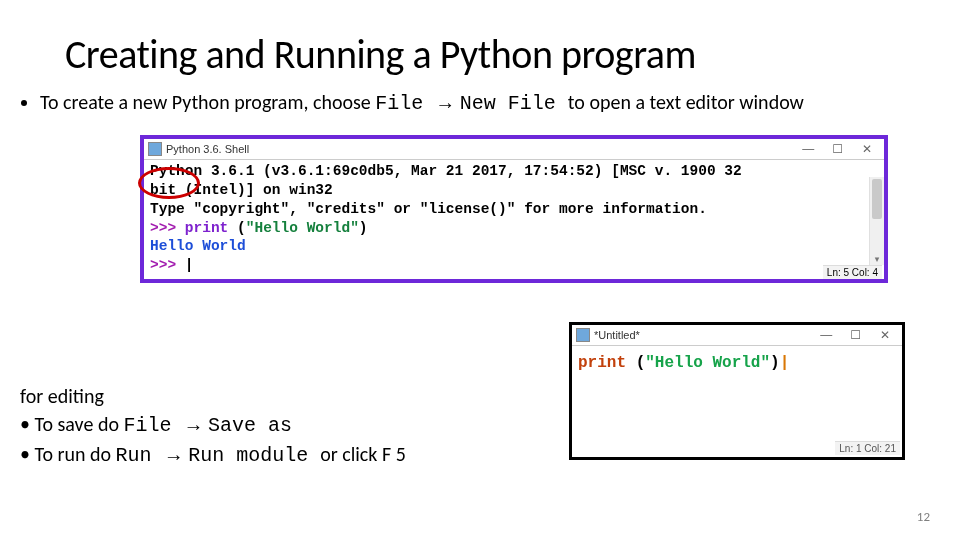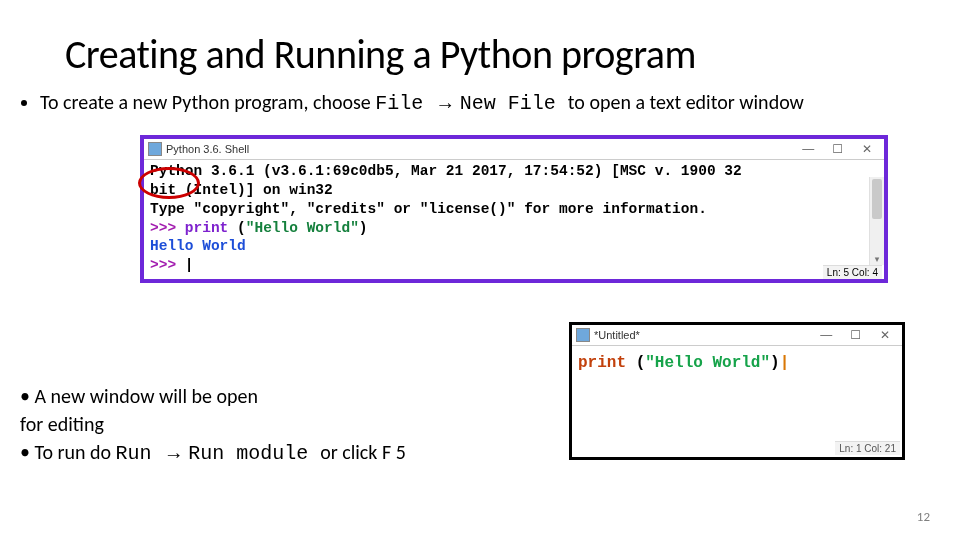--- a/index.html
+++ b/index.html
@@ -77,22 +77,27 @@
   <div class="scrollbar">
     <div class="arr" style="top:0">▴</div>
     <div class="thumb"></div>
     <div class="arr" style="bottom:0">▾</div>
   </div>
   <div class="statusbar">Ln: 5  Col: 4</div>
 </div>
 
 <div class="lower">
   <ul class="nobul">
-    <li>A new window will be open</li>
     <li class="cont">for editing</li>
+    <li>
+      <span>To save do </span>
+      <span class="mono">File </span>
+      <span class="arrow-char">→</span>
+      <span class="mono"> Save as</span>
+    </li>
     <li>
       <span>To run do </span>
       <span class="mono">Run </span>
       <span class="arrow-char">→</span>
       <span class="mono"> Run module </span>
       <span> or click F 5</span>
     </li>
   </ul>
 </div>
 

